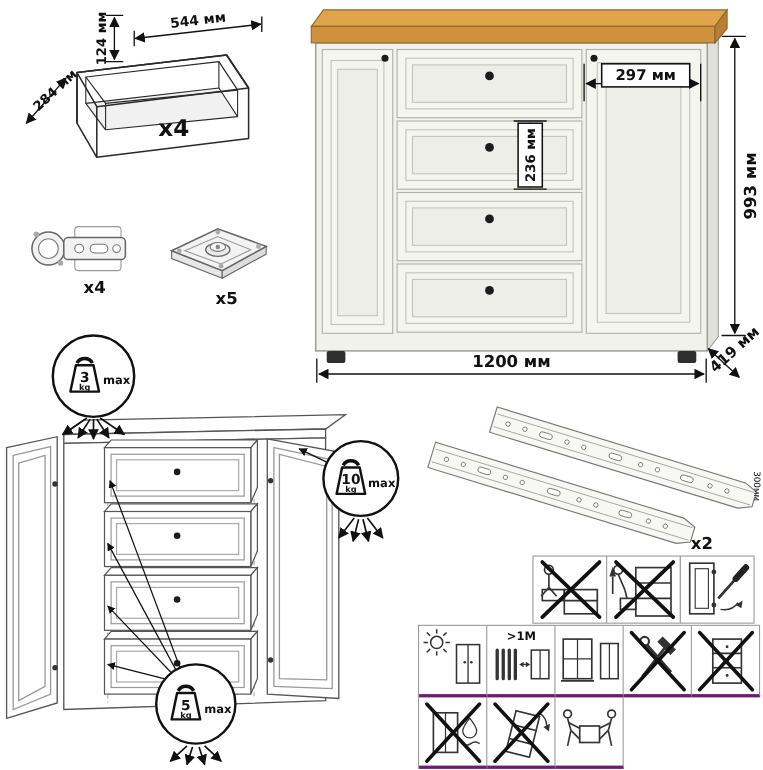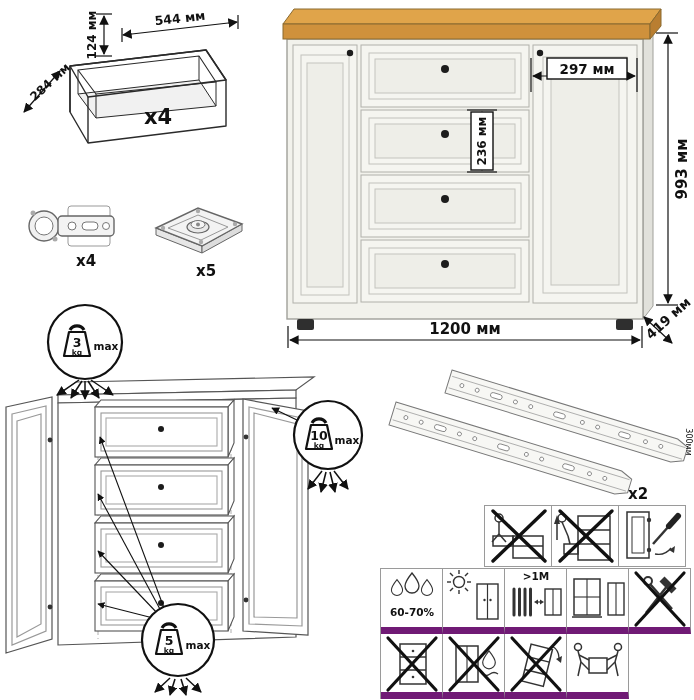--- a/index.html
+++ b/index.html
@@ -14,21 +14,21 @@
   .wu{font-size:7.5px;font-weight:bold;text-anchor:middle;}
   .wm{font-size:10.5px;font-weight:bold;text-anchor:middle;dominant-baseline:central;}
   .cnt{font-size:15px;font-weight:bold;}
   .icon-row{position:absolute;left:484px;top:505px;display:flex;}
   .icon-cell{width:68px;height:62px;border:1px solid #9a9a9a;margin-left:-1px;background:#fff;
              display:flex;align-items:center;justify-content:center;box-sizing:border-box;}
   .icon-cell:first-child{margin-left:0;}
   .care-grid{position:absolute;left:380px;top:568px;display:grid;
              grid-template-columns:repeat(5,62px);grid-auto-rows:65px;
              border-top:1px solid #9a9a9a;border-left:1px solid #9a9a9a;background:#fff;}
-  .care-cell{border-right:1px solid #9a9a9a;border-bottom:7px solid #701a75;
+  .care-cell{border-right:1px solid #9a9a9a;border-bottom:3px solid #701a75;
              display:flex;align-items:center;justify-content:flex-end;box-sizing:border-box;}
 </style>
 </head>
 <body>
 
 <div class="stage">
 
   <svg class="abs" style="left:8px;top:2px" width="252" height="186" viewBox="0 0 252 186">
     <defs>
       <marker id="arwA" viewBox="0 0 10 10" refX="9" refY="5" markerWidth="8" markerHeight="8" orient="auto-start-reverse">
@@ -370,30 +370,20 @@
         <line x1="50" y1="20" x2="59" y2="10" stroke="#222" stroke-width="6" stroke-linecap="round"></line>
         <path d="M36,48 q10,2 16,-6" fill="none" stroke="#333" stroke-width="1.3"></path>
         <polygon points="50,44 56,40 55,47" fill="#333"></polygon>
       </svg>
     </div>
   </div>
 
   <div class="care-grid">
     <div class="care-cell">
       <svg width="60" height="63" viewBox="0 0 60 63">
-        <g stroke="#333" stroke-width="1.3" fill="#fff">
-          <path transform="translate(15,19) scale(.8)" d="M0,-8 C4,-3 7,1 7,5 A7,7 0 1 1 -7,5 C-7,1 -4,-3 0,-8 Z"></path>
-          <path transform="translate(30,14)" d="M0,-8 C4,-3 7,1 7,5 A7,7 0 1 1 -7,5 C-7,1 -4,-3 0,-8 Z"></path>
-          <path transform="translate(45,19) scale(.8)" d="M0,-8 C4,-3 7,1 7,5 A7,7 0 1 1 -7,5 C-7,1 -4,-3 0,-8 Z"></path>
-        </g>
-        <text x="30" y="49" text-anchor="middle" font-size="10.5" font-weight="bold">60-70%</text>
-      </svg>
-    </div>
-    <div class="care-cell">
-      <svg width="60" height="63" viewBox="0 0 60 63">
         <g stroke="#333" stroke-width="1.4" fill="none">
           <circle cx="15" cy="15" r="5.5"></circle>
           <line x1="15" y1="3" x2="15" y2="7"></line>
             <line x1="15" y1="23" x2="15" y2="27"></line>
           <line x1="3" y1="15" x2="7" y2="15"></line>
             <line x1="23" y1="15" x2="27" y2="15"></line>
           <line x1="6" y1="6" x2="9" y2="9"></line>
             <line x1="21" y1="21" x2="24" y2="24"></line>
           <line x1="6" y1="24" x2="9" y2="21"></line>
             <line x1="21" y1="9" x2="24" y2="6"></line>

